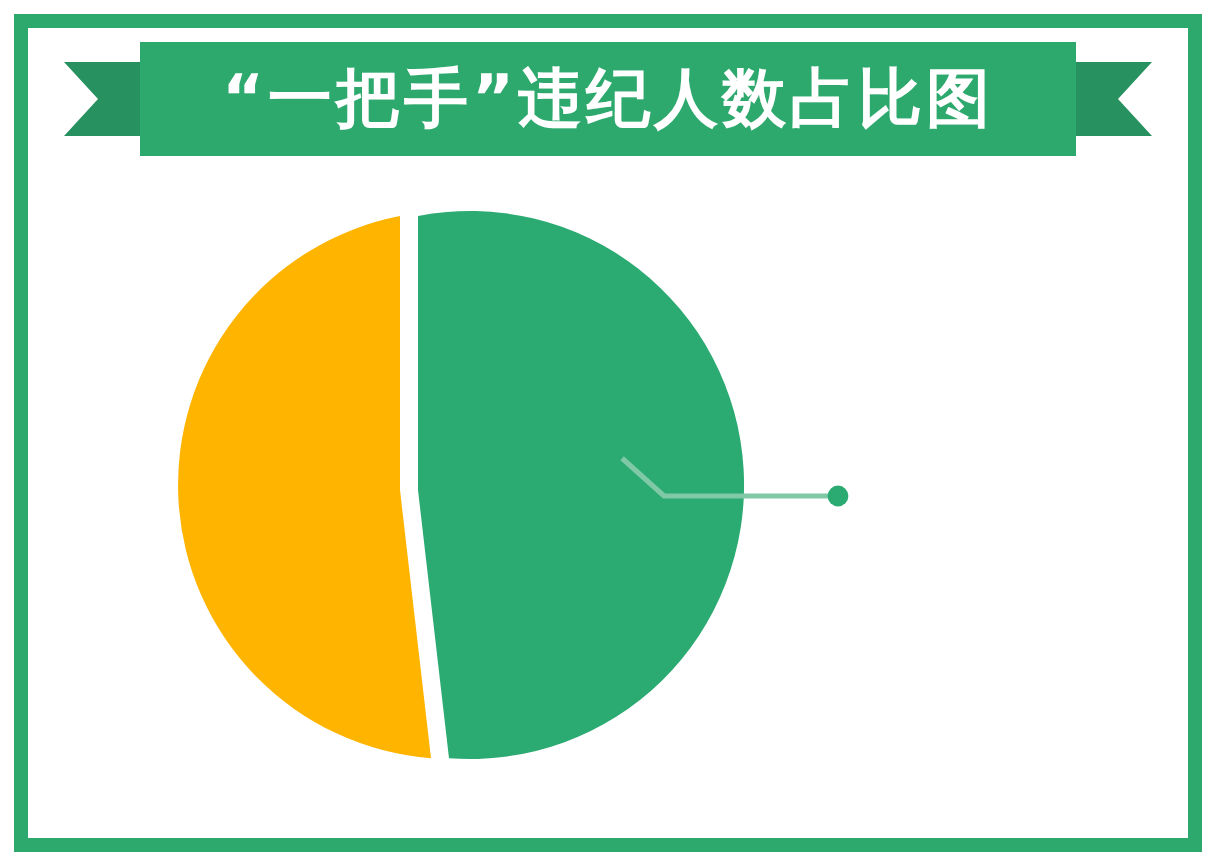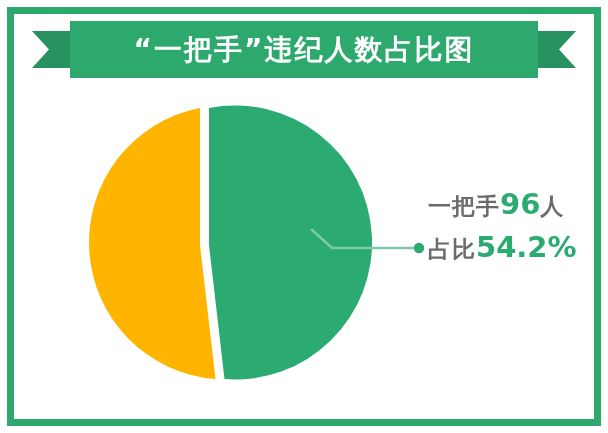--- a/index.html
+++ b/index.html
@@ -29,21 +29,21 @@
     width:544px;height:57px;
   }
   .ribbon svg{display:block;}
 
   .ribbon-title{
     position:absolute;
     left:0;top:21px;
     width:608px;height:57px;
     display:flex;align-items:center;justify-content:center;
     color:#ffffff;
-    font-size:28px;
+    font-size:32px;
     font-weight:bold;
     letter-spacing:2px;
     white-space:nowrap;
     z-index:4;
     pointer-events:none;
   }
 
   
   .chart{
     position:absolute;
@@ -104,18 +104,14 @@
       <path d="M 200 245 L 200 108 A 137 137 0 0 0 215.5 379.1 Z" fill="#FFB400"></path>
 
       <path d="M 209 245 L 209 108 A 137 137 0 1 1 224.5 379.1 Z" fill="#2BAA72"></path>
 
       <polyline points="312,230 332,248 414,248" fill="none" stroke="#7FC9A6" stroke-width="2.6" stroke-linecap="square" stroke-linejoin="miter"></polyline>
 
       <circle cx="419" cy="248" r="5.2" fill="#2BAA72"></circle>
     </svg>
   </div>
 
-  <div class="callout">
-    <span class="line l1" style="color: rgb(107, 107, 107);"><span>一把手</span><span class="num" style="color: rgb(43, 170, 114);">96</span><span>人</span></span>
-    <span class="line l2" style="color: rgb(107, 107, 107);"><span>占比</span><span class="num" style="color: rgb(43, 170, 114);">54.2%</span></span>
-  </div>
 
 </div>
 
 </body></html>

